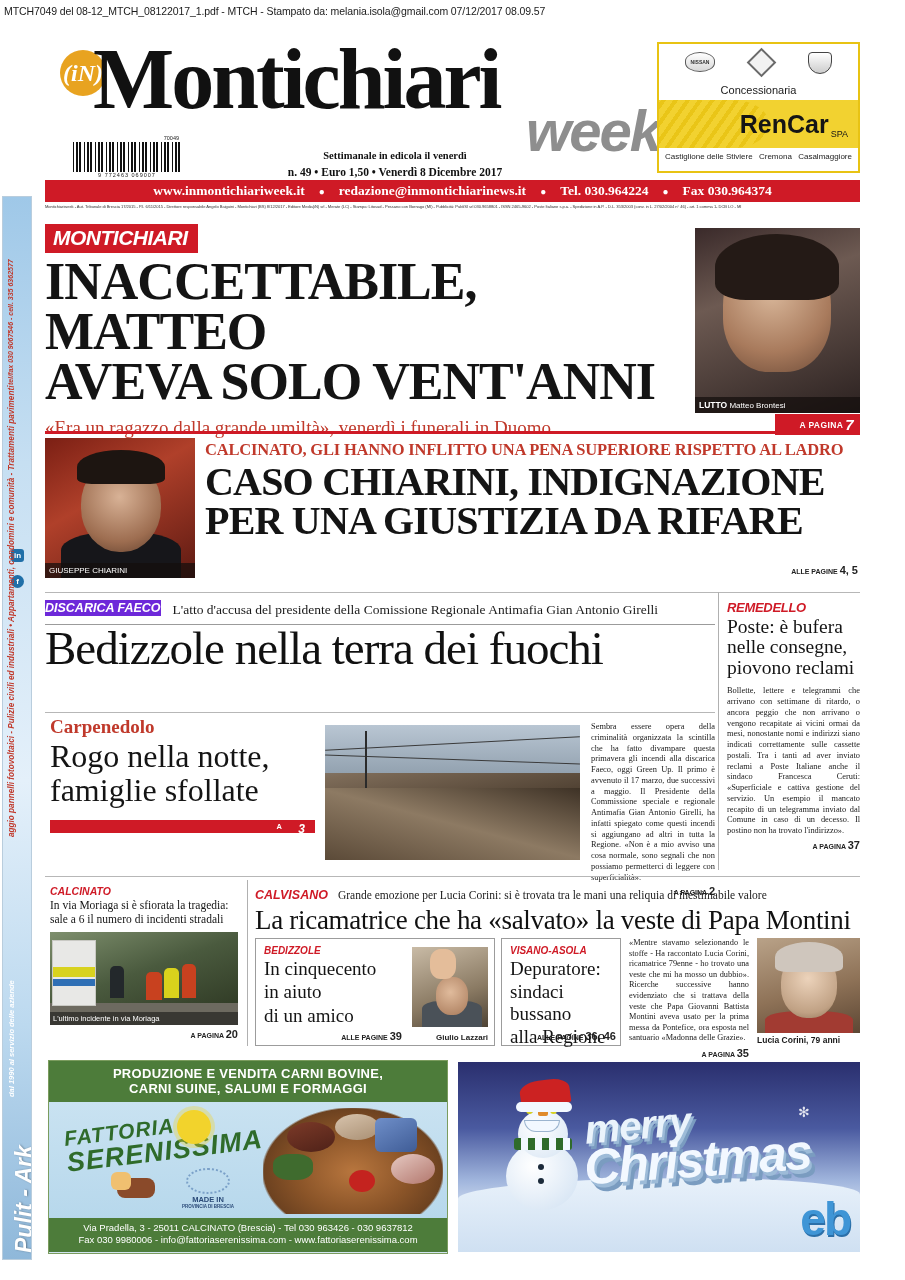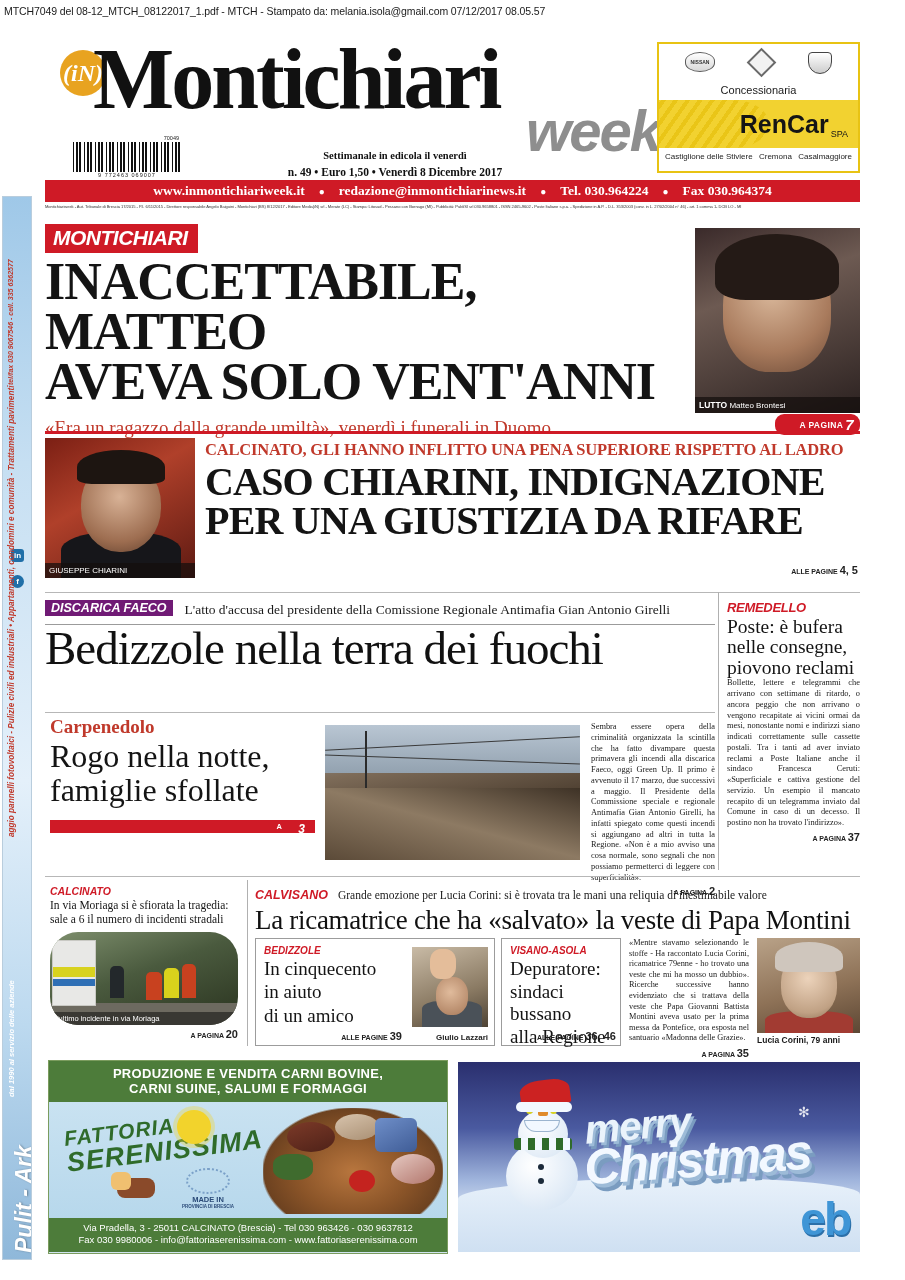--- a/index.html
+++ b/index.html
@@ -112,21 +112,21 @@
                 background:linear-gradient(160deg,#3a2a2a,#6d5a52 35%,#2b2120 100%); overflow:hidden; }
   .lead-photo .face { position:absolute; left:28px; top:16px; width:108px; height:128px; border-radius:48% 48% 42% 42%;
                       background:radial-gradient(circle at 45% 38%,#d9b79a,#a87a5c 60%,#6d4b38 100%); }
   .lead-photo .hair { position:absolute; left:20px; top:6px; width:124px; height:66px; border-radius:60% 60% 30% 30%;
                       background:#241a16; }
   .photocap { position:absolute; left:0; bottom:0; width:100%; background:rgba(20,14,12,.72);
               color:#fff; font-family:"Liberation Sans",sans-serif; font-size:8px; padding:3px 4px; }
   .photocap b { font-size:8.5px; }
   .apagina-red { position:absolute; right:0; top:190px; background:#cf1a26; color:#fff;
                  font-family:"Liberation Sans",sans-serif; font-size:8.5px; font-weight:bold;
-                 padding:2px 6px 2px 24px; letter-spacing:.4px;border-radius:9px; }
+                 padding:2px 6px 2px 24px; letter-spacing:.4px; }
   .apagina-red .num { font-size:15px; font-style:italic; vertical-align:-2px; margin-left:2px; }
 
   
   .sep-red { position:absolute; left:45px; top:431px; width:815px; height:3px; background:#cf1a26; }
   .story2 { position:absolute; left:45px; top:438px; width:815px; height:142px; }
   .story2-photo { position:absolute; left:0; top:0; width:150px; height:140px;
                   background:linear-gradient(150deg,#7b1f14,#b0402a 40%,#5e1a12 100%); overflow:hidden; }
   .story2-photo .face { position:absolute; left:36px; top:22px; width:80px; height:92px; border-radius:48%;
                         background:radial-gradient(circle at 48% 40%,#d8b296,#9d6d50 65%,#5d3d2c 100%); }
   .story2-photo .hair { position:absolute; left:32px; top:12px; width:88px; height:34px; border-radius:60% 60% 20% 20%;
@@ -138,34 +138,34 @@
   .story2-h { position:absolute; left:160px; top:24px; width:655px;
               font-family:"Liberation Serif",serif; font-weight:bold; font-size:40px; color:#141414;
               line-height:0.98; letter-spacing:-0.8px; }
   .allepagine { position:absolute; right:2px; top:126px; font-family:"Liberation Sans",sans-serif;
                 font-size:7px; font-weight:bold; color:#222; }
   .allepagine .n { font-size:11px; }
 
   
   .hrule { position:absolute; background:#b7b7b7; height:1px; }
   .discarica { position:absolute; left:45px; top:600px; width:670px; }
-  .disc-kick { display:inline-block; background:#701a75; color:#fff; font-family:"Liberation Sans",sans-serif;
-               font-weight:bold; font-style:italic; font-size:12.5px; padding:1px 6px; vertical-align:2px; }
+  .disc-kick { display:inline-block; background:#6d28d9; color:#fff; font-family:"Liberation Sans",sans-serif;
+               font-weight:bold; font-style:italic; font-size:12.5px; padding:1px 0; vertical-align:2px; }
   .disc-sub { display:inline-block; font-family:"Liberation Serif",serif; font-size:13.5px; color:#1a1a1a;
               margin-left:8px; }
   .disc-h { font-family:"Liberation Serif",serif; font-weight:normal; font-size:47px; color:#111;
             margin-top:7px; letter-spacing:-1px; line-height:1; }
 
   
   .remedello { position:absolute; left:727px; top:600px; width:133px; }
   .rem-kick { font-family:"Liberation Sans",sans-serif; font-weight:bold; font-style:italic;
               font-size:13px; color:#cf1a26; letter-spacing:-0.3px; }
   .rem-h { font-family:"Liberation Serif",serif; font-size:19.5px; color:#141414; line-height:1.05; margin-top:2px; }
   .rem-body { font-family:"Liberation Serif",serif; font-size:8.4px; color:#1a1a1a; line-height:1.28;
-              text-align:justify; }
+              text-align:justify; margin-top:8px; }
   .ap-small { text-align:right; font-family:"Liberation Sans",sans-serif; font-size:7px; font-weight:bold;
               color:#222; margin-top:2px; }
   .ap-small .n { font-size:11px; }
 
   
   .carp { position:absolute; left:50px; top:716px; width:265px; }
   .carp-kick { font-family:"Liberation Serif",serif; font-weight:bold; font-size:19px; color:#c0392b; }
   .carp-h { font-family:"Liberation Serif",serif; font-size:32px; color:#141414; line-height:1.0; margin-top:2px; }
   .carp-bar { margin-top:14px; height:13px; background:#cf1a26; position:relative; }
   .carp-bar span { position:absolute; right:5px; top:1px; color:#fff;
@@ -187,21 +187,21 @@
   .faeco { position:absolute; left:591px; top:722px; width:124px; }
   .faeco-body { font-family:"Liberation Serif",serif; font-size:8.4px; color:#1a1a1a; line-height:1.28;
                 text-align:justify; }
 
   
   .calcinato { position:absolute; left:50px; top:885px; width:188px; }
   .calc-kick { font-family:"Liberation Sans",sans-serif; font-weight:bold; font-style:italic;
                font-size:10.5px; color:#cf1a26; }
   .calc-txt { font-family:"Liberation Serif",serif; font-size:11.5px; color:#141414; line-height:1.2; margin-top:2px; }
   .calc-photo { margin-top:5px; width:188px; height:93px; position:relative; overflow:hidden;
-                background:linear-gradient(160deg,#7e8f6d,#4a5a3e 45%,#2a331f 100%);border-radius:28px; }
+                background:linear-gradient(160deg,#7e8f6d,#4a5a3e 45%,#2a331f 100%); }
   .calc-photo .amb { position:absolute; left:2px; top:8px; width:44px; height:66px; background:#e8e8e6; border:1px solid #c9c9c4;}
   .calc-photo .amb .stripe { position:absolute; left:0; top:26px; width:100%; height:10px; background:#d8d21f; }
   .calc-photo .amb .stripe2 { position:absolute; left:0; top:38px; width:100%; height:7px; background:#2f6fb5; }
   .calc-photo .p1 { position:absolute; left:60px; top:34px; width:14px; height:32px; background:#23282b; border-radius:5px 5px 0 0;}
   .calc-photo .p2 { position:absolute; left:96px; top:40px; width:16px; height:28px; background:#c8411f; border-radius:5px 5px 0 0;}
   .calc-photo .p3 { position:absolute; left:114px; top:36px; width:15px; height:30px; background:#d9d21c; border-radius:5px 5px 0 0;}
   .calc-photo .p4 { position:absolute; left:132px; top:32px; width:14px; height:34px; background:#c8411f; border-radius:5px 5px 0 0;}
   .calc-photo .road { position:absolute; left:0; bottom:0; width:100%; height:22px; background:#6d6a60; }
   .calc-cap { position:absolute; left:0; bottom:0; width:100%; background:rgba(15,15,15,.55); color:#fff;
               font-family:"Liberation Sans",sans-serif; font-size:7.5px; padding:2px 3px; }
@@ -313,21 +313,21 @@
   .xmas-eb { position:absolute; right:10px; bottom:6px; font-family:"Liberation Sans",sans-serif;
              font-weight:bold; font-size:46px; color:#3f95d6; letter-spacing:-2px;
              text-shadow:1px 2px 0 #2b6fa8; }
   .flake { position:absolute; color:#fff; font-size:14px; opacity:.85; }
 </style>
 </head>
 <body>
 
 <div class="page">
 
-  <div class="printbar">MTCH7049 del 08-12_MTCH_08122017_1.pdf - MTCH - Stampato da: melania.isola@gmail.com 07/12/2017 08.05.57</div>
+  <div class="printbar">MTCH7049 del 08-12_MTCH_08122017_1.pdf - MTCH - Stampato da: melania.isola@gmail.com 07/12/2017 08.09.57</div>
 
   <div class="leftstrip">
     <div class="vtxt ls-contact">tel/fax 030 9067546 - cell. 335 6362577</div>
     <div class="sbadge" style="left:8px; top:352px;">in</div>
     <div class="sbadge" style="left:8px; top:378px; border-radius:50%;">f</div>
     <div class="vtxt ls-serv">aggio pannelli fotovoltaici - Pulizie civili ed industriali • Appartamenti, condomini e comunità - Trattamenti pavimenti</div>
     <div class="vtxt ls-sub">dal 1990 al servizio delle aziende</div>
     <div class="vtxt ls-brand">Pulit - Ark</div>
   </div>
 

